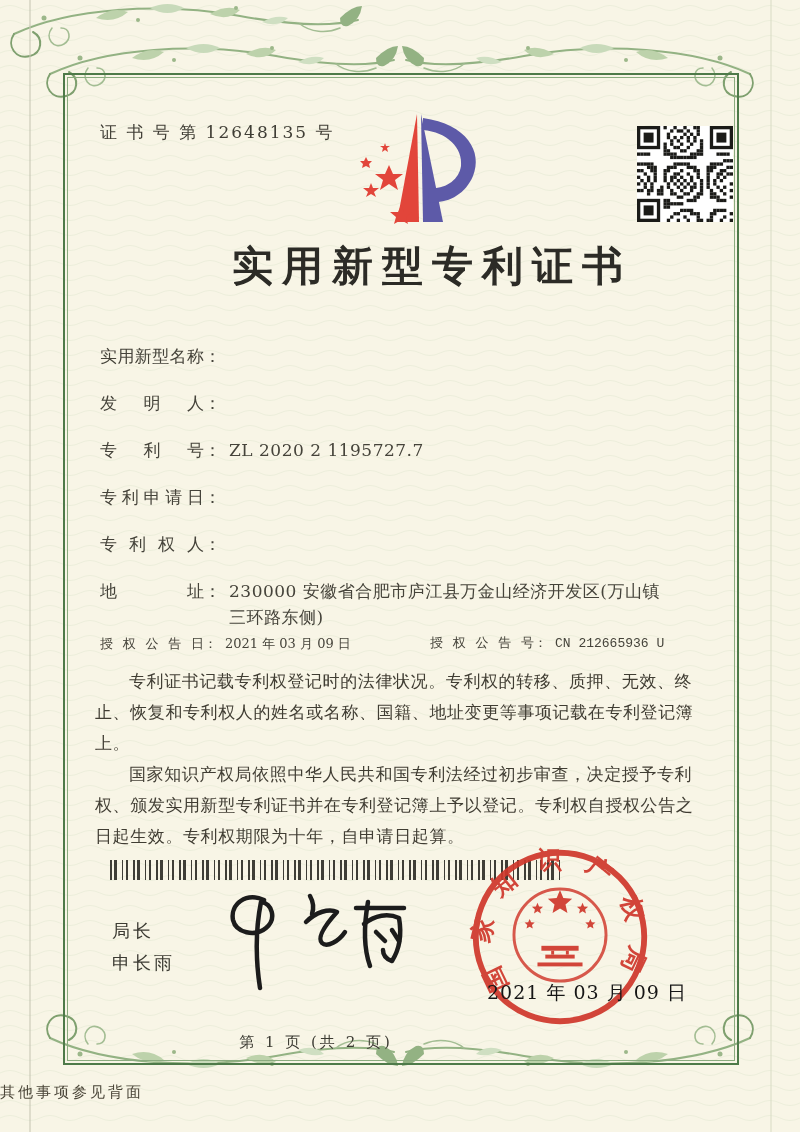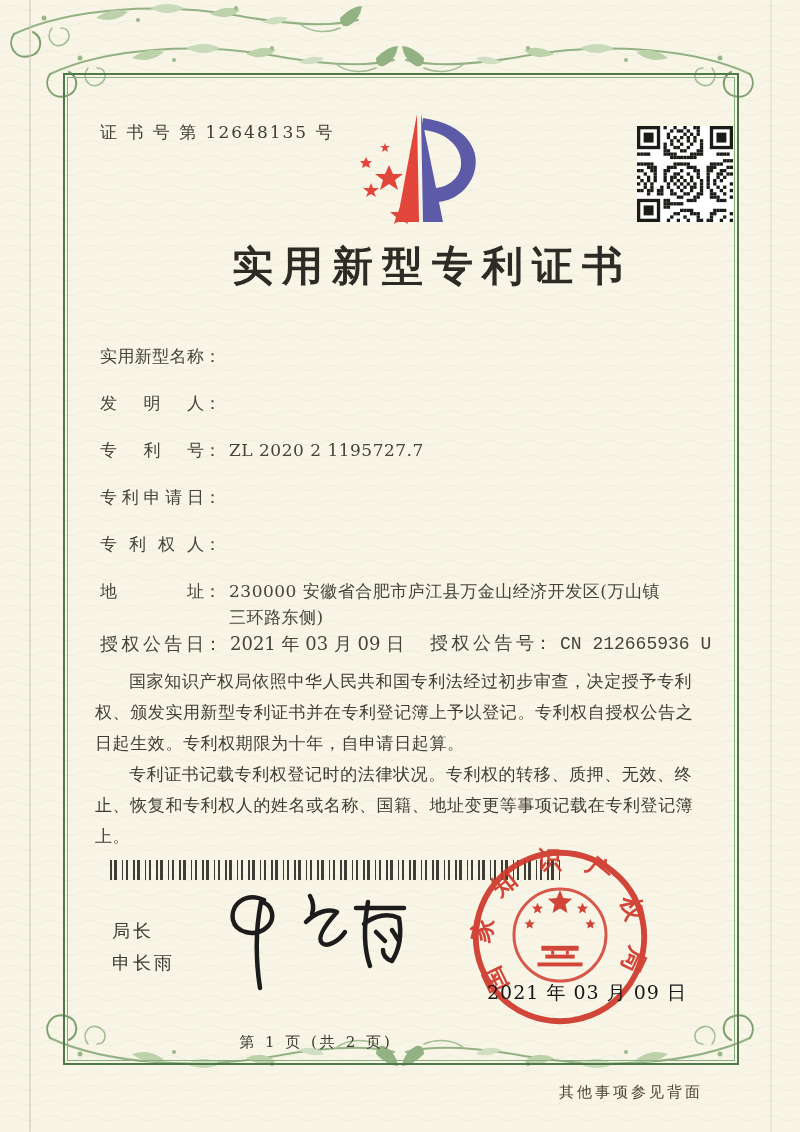--- a/index.html
+++ b/index.html
@@ -22,39 +22,39 @@
   #logo{left:345px;top:110px;width:150px;height:128px;z-index:2;}
   #qr{left:637px;top:126px;width:96px;height:96px;z-index:2;}
   .title{left:0;top:239px;width:800px;text-align:center;font-size:41px;font-weight:600;
          letter-spacing:9px;color:#2c2b26;z-index:2;padding-left:32px;}
   
   .fields{left:100px;top:343px;width:566px;z-index:2;font-size:17px;line-height:26px;color:#45433a;}
   .field-row{display:flex;align-items:flex-start;margin-bottom:21px;}
   .field-label{width:104px;flex:0 0 104px;text-align:justify;text-align-last:justify;}
   .field-colon{flex:0 0 auto;margin-right:8px;}
   .field-value{flex:1;letter-spacing:.5px;}
-  .grant-row{left:100px;top:631px;width:612px;display:flex;z-index:2;font-size:18px;line-height:26px;color:#45433a;}
+  .grant-row{left:100px;top:631px;width:612px;display:flex;z-index:2;font-size:13px;line-height:26px;color:#45433a;}
   .grant-pair1{display:flex;width:330px;}
   .grant-pair2{display:flex;flex:1;font-family:Liberation Mono, monospace;}
   
   .body-text{left:95px;top:666px;width:614px;z-index:2;font-size:17px;line-height:31px;
              color:#403d33;letter-spacing:.6px;}
   .body-text p{margin:0;text-indent:2em;}
   
   .barcode{left:110px;top:860px;width:452px;height:20px;z-index:2;opacity:.88;
     background:repeating-linear-gradient(90deg,#26251f 0 2px,transparent 2px 4px,#26251f 4px 7px,
       transparent 7px 12px,#26251f 12px 13px,transparent 13px 16px,#26251f 16px 18px,transparent 18px 23px);}
   .signoff-title{left:112px;top:919px;font-size:18px;letter-spacing:3px;color:#3b3a32;z-index:2;}
   .signoff-name{left:112px;top:951px;font-size:18px;letter-spacing:3px;color:#3b3a32;z-index:2;}
   #signature{left:218px;top:876px;width:210px;height:118px;z-index:3;}
   
   #seal{left:465px;top:842px;width:190px;height:190px;z-index:2;opacity:.92;}
   .seal-date{left:487px;top:980px;font-size:19px;color:#161616;letter-spacing:1px;z-index:3;}
   .page-info{left:0;top:1033px;width:632px;text-align:center;font-size:15px;letter-spacing:3px;color:#3b3a32;z-index:2;}
-  .back-note{left:16px;top:1083px;width:687px;text-align:right;font-size:15px;letter-spacing:3px;color:#4a4538;z-index:2;}
+  .back-note{left:0;top:1083px;width:687px;text-align:left;font-size:15px;letter-spacing:3px;color:#4a4538;z-index:2;}
 </style>
 </head>
 <body>
 
 <svg id="bg" viewBox="0 0 800 1132">
   <path id="waves" d="M0 8 q10 -5 20 0 t20 0 t20 0 t20 0 t20 0 t20 0 t20 0 t20 0 t20 0 t20 0 t20 0 t20 0 t20 0 t20 0 t20 0 t20 0 t20 0 t20 0 t20 0 t20 0 t20 0 t20 0 t20 0 t20 0 t20 0 t20 0 t20 0 t20 0 t20 0 t20 0 t20 0 t20 0 t20 0 t20 0 t20 0 t20 0 t20 0 t20 0 t20 0 t20 0 t20 0M0 23 q10 -5 20 0 t20 0 t20 0 t20 0 t20 0 t20 0 t20 0 t20 0 t20 0 t20 0 t20 0 t20 0 t20 0 t20 0 t20 0 t20 0 t20 0 t20 0 t20 0 t20 0 t20 0 t20 0 t20 0 t20 0 t20 0 t20 0 t20 0 t20 0 t20 0 t20 0 t20 0 t20 0 t20 0 t20 0 t20 0 t20 0 t20 0 t20 0 t20 0 t20 0 t20 0M0 38 q10 -5 20 0 t20 0 t20 0 t20 0 t20 0 t20 0 t20 0 t20 0 t20 0 t20 0 t20 0 t20 0 t20 0 t20 0 t20 0 t20 0 t20 0 t20 0 t20 0 t20 0 t20 0 t20 0 t20 0 t20 0 t20 0 t20 0 t20 0 t20 0 t20 0 t20 0 t20 0 t20 0 t20 0 t20 0 t20 0 t20 0 t20 0 t20 0 t20 0 t20 0 t20 0M0 53 q10 -5 20 0 t20 0 t20 0 t20 0 t20 0 t20 0 t20 0 t20 0 t20 0 t20 0 t20 0 t20 0 t20 0 t20 0 t20 0 t20 0 t20 0 t20 0 t20 0 t20 0 t20 0 t20 0 t20 0 t20 0 t20 0 t20 0 t20 0 t20 0 t20 0 t20 0 t20 0 t20 0 t20 0 t20 0 t20 0 t20 0 t20 0 t20 0 t20 0 t20 0 t20 0M0 68 q10 -5 20 0 t20 0 t20 0 t20 0 t20 0 t20 0 t20 0 t20 0 t20 0 t20 0 t20 0 t20 0 t20 0 t20 0 t20 0 t20 0 t20 0 t20 0 t20 0 t20 0 t20 0 t20 0 t20 0 t20 0 t20 0 t20 0 t20 0 t20 0 t20 0 t20 0 t20 0 t20 0 t20 0 t20 0 t20 0 t20 0 t20 0 t20 0 t20 0 t20 0 t20 0M0 83 q10 -5 20 0 t20 0 t20 0 t20 0 t20 0 t20 0 t20 0 t20 0 t20 0 t20 0 t20 0 t20 0 t20 0 t20 0 t20 0 t20 0 t20 0 t20 0 t20 0 t20 0 t20 0 t20 0 t20 0 t20 0 t20 0 t20 0 t20 0 t20 0 t20 0 t20 0 t20 0 t20 0 t20 0 t20 0 t20 0 t20 0 t20 0 t20 0 t20 0 t20 0 t20 0M0 98 q10 -5 20 0 t20 0 t20 0 t20 0 t20 0 t20 0 t20 0 t20 0 t20 0 t20 0 t20 0 t20 0 t20 0 t20 0 t20 0 t20 0 t20 0 t20 0 t20 0 t20 0 t20 0 t20 0 t20 0 t20 0 t20 0 t20 0 t20 0 t20 0 t20 0 t20 0 t20 0 t20 0 t20 0 t20 0 t20 0 t20 0 t20 0 t20 0 t20 0 t20 0 t20 0M0 113 q10 -5 20 0 t20 0 t20 0 t20 0 t20 0 t20 0 t20 0 t20 0 t20 0 t20 0 t20 0 t20 0 t20 0 t20 0 t20 0 t20 0 t20 0 t20 0 t20 0 t20 0 t20 0 t20 0 t20 0 t20 0 t20 0 t20 0 t20 0 t20 0 t20 0 t20 0 t20 0 t20 0 t20 0 t20 0 t20 0 t20 0 t20 0 t20 0 t20 0 t20 0 t20 0M0 128 q10 -5 20 0 t20 0 t20 0 t20 0 t20 0 t20 0 t20 0 t20 0 t20 0 t20 0 t20 0 t20 0 t20 0 t20 0 t20 0 t20 0 t20 0 t20 0 t20 0 t20 0 t20 0 t20 0 t20 0 t20 0 t20 0 t20 0 t20 0 t20 0 t20 0 t20 0 t20 0 t20 0 t20 0 t20 0 t20 0 t20 0 t20 0 t20 0 t20 0 t20 0 t20 0M0 143 q10 -5 20 0 t20 0 t20 0 t20 0 t20 0 t20 0 t20 0 t20 0 t20 0 t20 0 t20 0 t20 0 t20 0 t20 0 t20 0 t20 0 t20 0 t20 0 t20 0 t20 0 t20 0 t20 0 t20 0 t20 0 t20 0 t20 0 t20 0 t20 0 t20 0 t20 0 t20 0 t20 0 t20 0 t20 0 t20 0 t20 0 t20 0 t20 0 t20 0 t20 0 t20 0M0 158 q10 -5 20 0 t20 0 t20 0 t20 0 t20 0 t20 0 t20 0 t20 0 t20 0 t20 0 t20 0 t20 0 t20 0 t20 0 t20 0 t20 0 t20 0 t20 0 t20 0 t20 0 t20 0 t20 0 t20 0 t20 0 t20 0 t20 0 t20 0 t20 0 t20 0 t20 0 t20 0 t20 0 t20 0 t20 0 t20 0 t20 0 t20 0 t20 0 t20 0 t20 0 t20 0M0 173 q10 -5 20 0 t20 0 t20 0 t20 0 t20 0 t20 0 t20 0 t20 0 t20 0 t20 0 t20 0 t20 0 t20 0 t20 0 t20 0 t20 0 t20 0 t20 0 t20 0 t20 0 t20 0 t20 0 t20 0 t20 0 t20 0 t20 0 t20 0 t20 0 t20 0 t20 0 t20 0 t20 0 t20 0 t20 0 t20 0 t20 0 t20 0 t20 0 t20 0 t20 0 t20 0M0 188 q10 -5 20 0 t20 0 t20 0 t20 0 t20 0 t20 0 t20 0 t20 0 t20 0 t20 0 t20 0 t20 0 t20 0 t20 0 t20 0 t20 0 t20 0 t20 0 t20 0 t20 0 t20 0 t20 0 t20 0 t20 0 t20 0 t20 0 t20 0 t20 0 t20 0 t20 0 t20 0 t20 0 t20 0 t20 0 t20 0 t20 0 t20 0 t20 0 t20 0 t20 0 t20 0M0 203 q10 -5 20 0 t20 0 t20 0 t20 0 t20 0 t20 0 t20 0 t20 0 t20 0 t20 0 t20 0 t20 0 t20 0 t20 0 t20 0 t20 0 t20 0 t20 0 t20 0 t20 0 t20 0 t20 0 t20 0 t20 0 t20 0 t20 0 t20 0 t20 0 t20 0 t20 0 t20 0 t20 0 t20 0 t20 0 t20 0 t20 0 t20 0 t20 0 t20 0 t20 0 t20 0M0 218 q10 -5 20 0 t20 0 t20 0 t20 0 t20 0 t20 0 t20 0 t20 0 t20 0 t20 0 t20 0 t20 0 t20 0 t20 0 t20 0 t20 0 t20 0 t20 0 t20 0 t20 0 t20 0 t20 0 t20 0 t20 0 t20 0 t20 0 t20 0 t20 0 t20 0 t20 0 t20 0 t20 0 t20 0 t20 0 t20 0 t20 0 t20 0 t20 0 t20 0 t20 0 t20 0M0 233 q10 -5 20 0 t20 0 t20 0 t20 0 t20 0 t20 0 t20 0 t20 0 t20 0 t20 0 t20 0 t20 0 t20 0 t20 0 t20 0 t20 0 t20 0 t20 0 t20 0 t20 0 t20 0 t20 0 t20 0 t20 0 t20 0 t20 0 t20 0 t20 0 t20 0 t20 0 t20 0 t20 0 t20 0 t20 0 t20 0 t20 0 t20 0 t20 0 t20 0 t20 0 t20 0M0 248 q10 -5 20 0 t20 0 t20 0 t20 0 t20 0 t20 0 t20 0 t20 0 t20 0 t20 0 t20 0 t20 0 t20 0 t20 0 t20 0 t20 0 t20 0 t20 0 t20 0 t20 0 t20 0 t20 0 t20 0 t20 0 t20 0 t20 0 t20 0 t20 0 t20 0 t20 0 t20 0 t20 0 t20 0 t20 0 t20 0 t20 0 t20 0 t20 0 t20 0 t20 0 t20 0M0 263 q10 -5 20 0 t20 0 t20 0 t20 0 t20 0 t20 0 t20 0 t20 0 t20 0 t20 0 t20 0 t20 0 t20 0 t20 0 t20 0 t20 0 t20 0 t20 0 t20 0 t20 0 t20 0 t20 0 t20 0 t20 0 t20 0 t20 0 t20 0 t20 0 t20 0 t20 0 t20 0 t20 0 t20 0 t20 0 t20 0 t20 0 t20 0 t20 0 t20 0 t20 0 t20 0M0 278 q10 -5 20 0 t20 0 t20 0 t20 0 t20 0 t20 0 t20 0 t20 0 t20 0 t20 0 t20 0 t20 0 t20 0 t20 0 t20 0 t20 0 t20 0 t20 0 t20 0 t20 0 t20 0 t20 0 t20 0 t20 0 t20 0 t20 0 t20 0 t20 0 t20 0 t20 0 t20 0 t20 0 t20 0 t20 0 t20 0 t20 0 t20 0 t20 0 t20 0 t20 0 t20 0M0 293 q10 -5 20 0 t20 0 t20 0 t20 0 t20 0 t20 0 t20 0 t20 0 t20 0 t20 0 t20 0 t20 0 t20 0 t20 0 t20 0 t20 0 t20 0 t20 0 t20 0 t20 0 t20 0 t20 0 t20 0 t20 0 t20 0 t20 0 t20 0 t20 0 t20 0 t20 0 t20 0 t20 0 t20 0 t20 0 t20 0 t20 0 t20 0 t20 0 t20 0 t20 0 t20 0M0 308 q10 -5 20 0 t20 0 t20 0 t20 0 t20 0 t20 0 t20 0 t20 0 t20 0 t20 0 t20 0 t20 0 t20 0 t20 0 t20 0 t20 0 t20 0 t20 0 t20 0 t20 0 t20 0 t20 0 t20 0 t20 0 t20 0 t20 0 t20 0 t20 0 t20 0 t20 0 t20 0 t20 0 t20 0 t20 0 t20 0 t20 0 t20 0 t20 0 t20 0 t20 0 t20 0M0 323 q10 -5 20 0 t20 0 t20 0 t20 0 t20 0 t20 0 t20 0 t20 0 t20 0 t20 0 t20 0 t20 0 t20 0 t20 0 t20 0 t20 0 t20 0 t20 0 t20 0 t20 0 t20 0 t20 0 t20 0 t20 0 t20 0 t20 0 t20 0 t20 0 t20 0 t20 0 t20 0 t20 0 t20 0 t20 0 t20 0 t20 0 t20 0 t20 0 t20 0 t20 0 t20 0M0 338 q10 -5 20 0 t20 0 t20 0 t20 0 t20 0 t20 0 t20 0 t20 0 t20 0 t20 0 t20 0 t20 0 t20 0 t20 0 t20 0 t20 0 t20 0 t20 0 t20 0 t20 0 t20 0 t20 0 t20 0 t20 0 t20 0 t20 0 t20 0 t20 0 t20 0 t20 0 t20 0 t20 0 t20 0 t20 0 t20 0 t20 0 t20 0 t20 0 t20 0 t20 0 t20 0M0 353 q10 -5 20 0 t20 0 t20 0 t20 0 t20 0 t20 0 t20 0 t20 0 t20 0 t20 0 t20 0 t20 0 t20 0 t20 0 t20 0 t20 0 t20 0 t20 0 t20 0 t20 0 t20 0 t20 0 t20 0 t20 0 t20 0 t20 0 t20 0 t20 0 t20 0 t20 0 t20 0 t20 0 t20 0 t20 0 t20 0 t20 0 t20 0 t20 0 t20 0 t20 0 t20 0M0 368 q10 -5 20 0 t20 0 t20 0 t20 0 t20 0 t20 0 t20 0 t20 0 t20 0 t20 0 t20 0 t20 0 t20 0 t20 0 t20 0 t20 0 t20 0 t20 0 t20 0 t20 0 t20 0 t20 0 t20 0 t20 0 t20 0 t20 0 t20 0 t20 0 t20 0 t20 0 t20 0 t20 0 t20 0 t20 0 t20 0 t20 0 t20 0 t20 0 t20 0 t20 0 t20 0M0 383 q10 -5 20 0 t20 0 t20 0 t20 0 t20 0 t20 0 t20 0 t20 0 t20 0 t20 0 t20 0 t20 0 t20 0 t20 0 t20 0 t20 0 t20 0 t20 0 t20 0 t20 0 t20 0 t20 0 t20 0 t20 0 t20 0 t20 0 t20 0 t20 0 t20 0 t20 0 t20 0 t20 0 t20 0 t20 0 t20 0 t20 0 t20 0 t20 0 t20 0 t20 0 t20 0M0 398 q10 -5 20 0 t20 0 t20 0 t20 0 t20 0 t20 0 t20 0 t20 0 t20 0 t20 0 t20 0 t20 0 t20 0 t20 0 t20 0 t20 0 t20 0 t20 0 t20 0 t20 0 t20 0 t20 0 t20 0 t20 0 t20 0 t20 0 t20 0 t20 0 t20 0 t20 0 t20 0 t20 0 t20 0 t20 0 t20 0 t20 0 t20 0 t20 0 t20 0 t20 0 t20 0M0 413 q10 -5 20 0 t20 0 t20 0 t20 0 t20 0 t20 0 t20 0 t20 0 t20 0 t20 0 t20 0 t20 0 t20 0 t20 0 t20 0 t20 0 t20 0 t20 0 t20 0 t20 0 t20 0 t20 0 t20 0 t20 0 t20 0 t20 0 t20 0 t20 0 t20 0 t20 0 t20 0 t20 0 t20 0 t20 0 t20 0 t20 0 t20 0 t20 0 t20 0 t20 0 t20 0M0 428 q10 -5 20 0 t20 0 t20 0 t20 0 t20 0 t20 0 t20 0 t20 0 t20 0 t20 0 t20 0 t20 0 t20 0 t20 0 t20 0 t20 0 t20 0 t20 0 t20 0 t20 0 t20 0 t20 0 t20 0 t20 0 t20 0 t20 0 t20 0 t20 0 t20 0 t20 0 t20 0 t20 0 t20 0 t20 0 t20 0 t20 0 t20 0 t20 0 t20 0 t20 0 t20 0M0 443 q10 -5 20 0 t20 0 t20 0 t20 0 t20 0 t20 0 t20 0 t20 0 t20 0 t20 0 t20 0 t20 0 t20 0 t20 0 t20 0 t20 0 t20 0 t20 0 t20 0 t20 0 t20 0 t20 0 t20 0 t20 0 t20 0 t20 0 t20 0 t20 0 t20 0 t20 0 t20 0 t20 0 t20 0 t20 0 t20 0 t20 0 t20 0 t20 0 t20 0 t20 0 t20 0M0 458 q10 -5 20 0 t20 0 t20 0 t20 0 t20 0 t20 0 t20 0 t20 0 t20 0 t20 0 t20 0 t20 0 t20 0 t20 0 t20 0 t20 0 t20 0 t20 0 t20 0 t20 0 t20 0 t20 0 t20 0 t20 0 t20 0 t20 0 t20 0 t20 0 t20 0 t20 0 t20 0 t20 0 t20 0 t20 0 t20 0 t20 0 t20 0 t20 0 t20 0 t20 0 t20 0M0 473 q10 -5 20 0 t20 0 t20 0 t20 0 t20 0 t20 0 t20 0 t20 0 t20 0 t20 0 t20 0 t20 0 t20 0 t20 0 t20 0 t20 0 t20 0 t20 0 t20 0 t20 0 t20 0 t20 0 t20 0 t20 0 t20 0 t20 0 t20 0 t20 0 t20 0 t20 0 t20 0 t20 0 t20 0 t20 0 t20 0 t20 0 t20 0 t20 0 t20 0 t20 0 t20 0M0 488 q10 -5 20 0 t20 0 t20 0 t20 0 t20 0 t20 0 t20 0 t20 0 t20 0 t20 0 t20 0 t20 0 t20 0 t20 0 t20 0 t20 0 t20 0 t20 0 t20 0 t20 0 t20 0 t20 0 t20 0 t20 0 t20 0 t20 0 t20 0 t20 0 t20 0 t20 0 t20 0 t20 0 t20 0 t20 0 t20 0 t20 0 t20 0 t20 0 t20 0 t20 0 t20 0M0 503 q10 -5 20 0 t20 0 t20 0 t20 0 t20 0 t20 0 t20 0 t20 0 t20 0 t20 0 t20 0 t20 0 t20 0 t20 0 t20 0 t20 0 t20 0 t20 0 t20 0 t20 0 t20 0 t20 0 t20 0 t20 0 t20 0 t20 0 t20 0 t20 0 t20 0 t20 0 t20 0 t20 0 t20 0 t20 0 t20 0 t20 0 t20 0 t20 0 t20 0 t20 0 t20 0M0 518 q10 -5 20 0 t20 0 t20 0 t20 0 t20 0 t20 0 t20 0 t20 0 t20 0 t20 0 t20 0 t20 0 t20 0 t20 0 t20 0 t20 0 t20 0 t20 0 t20 0 t20 0 t20 0 t20 0 t20 0 t20 0 t20 0 t20 0 t20 0 t20 0 t20 0 t20 0 t20 0 t20 0 t20 0 t20 0 t20 0 t20 0 t20 0 t20 0 t20 0 t20 0 t20 0M0 533 q10 -5 20 0 t20 0 t20 0 t20 0 t20 0 t20 0 t20 0 t20 0 t20 0 t20 0 t20 0 t20 0 t20 0 t20 0 t20 0 t20 0 t20 0 t20 0 t20 0 t20 0 t20 0 t20 0 t20 0 t20 0 t20 0 t20 0 t20 0 t20 0 t20 0 t20 0 t20 0 t20 0 t20 0 t20 0 t20 0 t20 0 t20 0 t20 0 t20 0 t20 0 t20 0M0 548 q10 -5 20 0 t20 0 t20 0 t20 0 t20 0 t20 0 t20 0 t20 0 t20 0 t20 0 t20 0 t20 0 t20 0 t20 0 t20 0 t20 0 t20 0 t20 0 t20 0 t20 0 t20 0 t20 0 t20 0 t20 0 t20 0 t20 0 t20 0 t20 0 t20 0 t20 0 t20 0 t20 0 t20 0 t20 0 t20 0 t20 0 t20 0 t20 0 t20 0 t20 0 t20 0M0 563 q10 -5 20 0 t20 0 t20 0 t20 0 t20 0 t20 0 t20 0 t20 0 t20 0 t20 0 t20 0 t20 0 t20 0 t20 0 t20 0 t20 0 t20 0 t20 0 t20 0 t20 0 t20 0 t20 0 t20 0 t20 0 t20 0 t20 0 t20 0 t20 0 t20 0 t20 0 t20 0 t20 0 t20 0 t20 0 t20 0 t20 0 t20 0 t20 0 t20 0 t20 0 t20 0M0 578 q10 -5 20 0 t20 0 t20 0 t20 0 t20 0 t20 0 t20 0 t20 0 t20 0 t20 0 t20 0 t20 0 t20 0 t20 0 t20 0 t20 0 t20 0 t20 0 t20 0 t20 0 t20 0 t20 0 t20 0 t20 0 t20 0 t20 0 t20 0 t20 0 t20 0 t20 0 t20 0 t20 0 t20 0 t20 0 t20 0 t20 0 t20 0 t20 0 t20 0 t20 0 t20 0M0 593 q10 -5 20 0 t20 0 t20 0 t20 0 t20 0 t20 0 t20 0 t20 0 t20 0 t20 0 t20 0 t20 0 t20 0 t20 0 t20 0 t20 0 t20 0 t20 0 t20 0 t20 0 t20 0 t20 0 t20 0 t20 0 t20 0 t20 0 t20 0 t20 0 t20 0 t20 0 t20 0 t20 0 t20 0 t20 0 t20 0 t20 0 t20 0 t20 0 t20 0 t20 0 t20 0M0 608 q10 -5 20 0 t20 0 t20 0 t20 0 t20 0 t20 0 t20 0 t20 0 t20 0 t20 0 t20 0 t20 0 t20 0 t20 0 t20 0 t20 0 t20 0 t20 0 t20 0 t20 0 t20 0 t20 0 t20 0 t20 0 t20 0 t20 0 t20 0 t20 0 t20 0 t20 0 t20 0 t20 0 t20 0 t20 0 t20 0 t20 0 t20 0 t20 0 t20 0 t20 0 t20 0M0 623 q10 -5 20 0 t20 0 t20 0 t20 0 t20 0 t20 0 t20 0 t20 0 t20 0 t20 0 t20 0 t20 0 t20 0 t20 0 t20 0 t20 0 t20 0 t20 0 t20 0 t20 0 t20 0 t20 0 t20 0 t20 0 t20 0 t20 0 t20 0 t20 0 t20 0 t20 0 t20 0 t20 0 t20 0 t20 0 t20 0 t20 0 t20 0 t20 0 t20 0 t20 0 t20 0M0 638 q10 -5 20 0 t20 0 t20 0 t20 0 t20 0 t20 0 t20 0 t20 0 t20 0 t20 0 t20 0 t20 0 t20 0 t20 0 t20 0 t20 0 t20 0 t20 0 t20 0 t20 0 t20 0 t20 0 t20 0 t20 0 t20 0 t20 0 t20 0 t20 0 t20 0 t20 0 t20 0 t20 0 t20 0 t20 0 t20 0 t20 0 t20 0 t20 0 t20 0 t20 0 t20 0M0 653 q10 -5 20 0 t20 0 t20 0 t20 0 t20 0 t20 0 t20 0 t20 0 t20 0 t20 0 t20 0 t20 0 t20 0 t20 0 t20 0 t20 0 t20 0 t20 0 t20 0 t20 0 t20 0 t20 0 t20 0 t20 0 t20 0 t20 0 t20 0 t20 0 t20 0 t20 0 t20 0 t20 0 t20 0 t20 0 t20 0 t20 0 t20 0 t20 0 t20 0 t20 0 t20 0M0 668 q10 -5 20 0 t20 0 t20 0 t20 0 t20 0 t20 0 t20 0 t20 0 t20 0 t20 0 t20 0 t20 0 t20 0 t20 0 t20 0 t20 0 t20 0 t20 0 t20 0 t20 0 t20 0 t20 0 t20 0 t20 0 t20 0 t20 0 t20 0 t20 0 t20 0 t20 0 t20 0 t20 0 t20 0 t20 0 t20 0 t20 0 t20 0 t20 0 t20 0 t20 0 t20 0M0 683 q10 -5 20 0 t20 0 t20 0 t20 0 t20 0 t20 0 t20 0 t20 0 t20 0 t20 0 t20 0 t20 0 t20 0 t20 0 t20 0 t20 0 t20 0 t20 0 t20 0 t20 0 t20 0 t20 0 t20 0 t20 0 t20 0 t20 0 t20 0 t20 0 t20 0 t20 0 t20 0 t20 0 t20 0 t20 0 t20 0 t20 0 t20 0 t20 0 t20 0 t20 0 t20 0M0 698 q10 -5 20 0 t20 0 t20 0 t20 0 t20 0 t20 0 t20 0 t20 0 t20 0 t20 0 t20 0 t20 0 t20 0 t20 0 t20 0 t20 0 t20 0 t20 0 t20 0 t20 0 t20 0 t20 0 t20 0 t20 0 t20 0 t20 0 t20 0 t20 0 t20 0 t20 0 t20 0 t20 0 t20 0 t20 0 t20 0 t20 0 t20 0 t20 0 t20 0 t20 0 t20 0M0 713 q10 -5 20 0 t20 0 t20 0 t20 0 t20 0 t20 0 t20 0 t20 0 t20 0 t20 0 t20 0 t20 0 t20 0 t20 0 t20 0 t20 0 t20 0 t20 0 t20 0 t20 0 t20 0 t20 0 t20 0 t20 0 t20 0 t20 0 t20 0 t20 0 t20 0 t20 0 t20 0 t20 0 t20 0 t20 0 t20 0 t20 0 t20 0 t20 0 t20 0 t20 0 t20 0M0 728 q10 -5 20 0 t20 0 t20 0 t20 0 t20 0 t20 0 t20 0 t20 0 t20 0 t20 0 t20 0 t20 0 t20 0 t20 0 t20 0 t20 0 t20 0 t20 0 t20 0 t20 0 t20 0 t20 0 t20 0 t20 0 t20 0 t20 0 t20 0 t20 0 t20 0 t20 0 t20 0 t20 0 t20 0 t20 0 t20 0 t20 0 t20 0 t20 0 t20 0 t20 0 t20 0M0 743 q10 -5 20 0 t20 0 t20 0 t20 0 t20 0 t20 0 t20 0 t20 0 t20 0 t20 0 t20 0 t20 0 t20 0 t20 0 t20 0 t20 0 t20 0 t20 0 t20 0 t20 0 t20 0 t20 0 t20 0 t20 0 t20 0 t20 0 t20 0 t20 0 t20 0 t20 0 t20 0 t20 0 t20 0 t20 0 t20 0 t20 0 t20 0 t20 0 t20 0 t20 0 t20 0M0 758 q10 -5 20 0 t20 0 t20 0 t20 0 t20 0 t20 0 t20 0 t20 0 t20 0 t20 0 t20 0 t20 0 t20 0 t20 0 t20 0 t20 0 t20 0 t20 0 t20 0 t20 0 t20 0 t20 0 t20 0 t20 0 t20 0 t20 0 t20 0 t20 0 t20 0 t20 0 t20 0 t20 0 t20 0 t20 0 t20 0 t20 0 t20 0 t20 0 t20 0 t20 0 t20 0M0 773 q10 -5 20 0 t20 0 t20 0 t20 0 t20 0 t20 0 t20 0 t20 0 t20 0 t20 0 t20 0 t20 0 t20 0 t20 0 t20 0 t20 0 t20 0 t20 0 t20 0 t20 0 t20 0 t20 0 t20 0 t20 0 t20 0 t20 0 t20 0 t20 0 t20 0 t20 0 t20 0 t20 0 t20 0 t20 0 t20 0 t20 0 t20 0 t20 0 t20 0 t20 0 t20 0M0 788 q10 -5 20 0 t20 0 t20 0 t20 0 t20 0 t20 0 t20 0 t20 0 t20 0 t20 0 t20 0 t20 0 t20 0 t20 0 t20 0 t20 0 t20 0 t20 0 t20 0 t20 0 t20 0 t20 0 t20 0 t20 0 t20 0 t20 0 t20 0 t20 0 t20 0 t20 0 t20 0 t20 0 t20 0 t20 0 t20 0 t20 0 t20 0 t20 0 t20 0 t20 0 t20 0M0 803 q10 -5 20 0 t20 0 t20 0 t20 0 t20 0 t20 0 t20 0 t20 0 t20 0 t20 0 t20 0 t20 0 t20 0 t20 0 t20 0 t20 0 t20 0 t20 0 t20 0 t20 0 t20 0 t20 0 t20 0 t20 0 t20 0 t20 0 t20 0 t20 0 t20 0 t20 0 t20 0 t20 0 t20 0 t20 0 t20 0 t20 0 t20 0 t20 0 t20 0 t20 0 t20 0M0 818 q10 -5 20 0 t20 0 t20 0 t20 0 t20 0 t20 0 t20 0 t20 0 t20 0 t20 0 t20 0 t20 0 t20 0 t20 0 t20 0 t20 0 t20 0 t20 0 t20 0 t20 0 t20 0 t20 0 t20 0 t20 0 t20 0 t20 0 t20 0 t20 0 t20 0 t20 0 t20 0 t20 0 t20 0 t20 0 t20 0 t20 0 t20 0 t20 0 t20 0 t20 0 t20 0M0 833 q10 -5 20 0 t20 0 t20 0 t20 0 t20 0 t20 0 t20 0 t20 0 t20 0 t20 0 t20 0 t20 0 t20 0 t20 0 t20 0 t20 0 t20 0 t20 0 t20 0 t20 0 t20 0 t20 0 t20 0 t20 0 t20 0 t20 0 t20 0 t20 0 t20 0 t20 0 t20 0 t20 0 t20 0 t20 0 t20 0 t20 0 t20 0 t20 0 t20 0 t20 0 t20 0M0 848 q10 -5 20 0 t20 0 t20 0 t20 0 t20 0 t20 0 t20 0 t20 0 t20 0 t20 0 t20 0 t20 0 t20 0 t20 0 t20 0 t20 0 t20 0 t20 0 t20 0 t20 0 t20 0 t20 0 t20 0 t20 0 t20 0 t20 0 t20 0 t20 0 t20 0 t20 0 t20 0 t20 0 t20 0 t20 0 t20 0 t20 0 t20 0 t20 0 t20 0 t20 0 t20 0M0 863 q10 -5 20 0 t20 0 t20 0 t20 0 t20 0 t20 0 t20 0 t20 0 t20 0 t20 0 t20 0 t20 0 t20 0 t20 0 t20 0 t20 0 t20 0 t20 0 t20 0 t20 0 t20 0 t20 0 t20 0 t20 0 t20 0 t20 0 t20 0 t20 0 t20 0 t20 0 t20 0 t20 0 t20 0 t20 0 t20 0 t20 0 t20 0 t20 0 t20 0 t20 0 t20 0M0 878 q10 -5 20 0 t20 0 t20 0 t20 0 t20 0 t20 0 t20 0 t20 0 t20 0 t20 0 t20 0 t20 0 t20 0 t20 0 t20 0 t20 0 t20 0 t20 0 t20 0 t20 0 t20 0 t20 0 t20 0 t20 0 t20 0 t20 0 t20 0 t20 0 t20 0 t20 0 t20 0 t20 0 t20 0 t20 0 t20 0 t20 0 t20 0 t20 0 t20 0 t20 0 t20 0M0 893 q10 -5 20 0 t20 0 t20 0 t20 0 t20 0 t20 0 t20 0 t20 0 t20 0 t20 0 t20 0 t20 0 t20 0 t20 0 t20 0 t20 0 t20 0 t20 0 t20 0 t20 0 t20 0 t20 0 t20 0 t20 0 t20 0 t20 0 t20 0 t20 0 t20 0 t20 0 t20 0 t20 0 t20 0 t20 0 t20 0 t20 0 t20 0 t20 0 t20 0 t20 0 t20 0M0 908 q10 -5 20 0 t20 0 t20 0 t20 0 t20 0 t20 0 t20 0 t20 0 t20 0 t20 0 t20 0 t20 0 t20 0 t20 0 t20 0 t20 0 t20 0 t20 0 t20 0 t20 0 t20 0 t20 0 t20 0 t20 0 t20 0 t20 0 t20 0 t20 0 t20 0 t20 0 t20 0 t20 0 t20 0 t20 0 t20 0 t20 0 t20 0 t20 0 t20 0 t20 0 t20 0M0 923 q10 -5 20 0 t20 0 t20 0 t20 0 t20 0 t20 0 t20 0 t20 0 t20 0 t20 0 t20 0 t20 0 t20 0 t20 0 t20 0 t20 0 t20 0 t20 0 t20 0 t20 0 t20 0 t20 0 t20 0 t20 0 t20 0 t20 0 t20 0 t20 0 t20 0 t20 0 t20 0 t20 0 t20 0 t20 0 t20 0 t20 0 t20 0 t20 0 t20 0 t20 0 t20 0M0 938 q10 -5 20 0 t20 0 t20 0 t20 0 t20 0 t20 0 t20 0 t20 0 t20 0 t20 0 t20 0 t20 0 t20 0 t20 0 t20 0 t20 0 t20 0 t20 0 t20 0 t20 0 t20 0 t20 0 t20 0 t20 0 t20 0 t20 0 t20 0 t20 0 t20 0 t20 0 t20 0 t20 0 t20 0 t20 0 t20 0 t20 0 t20 0 t20 0 t20 0 t20 0 t20 0M0 953 q10 -5 20 0 t20 0 t20 0 t20 0 t20 0 t20 0 t20 0 t20 0 t20 0 t20 0 t20 0 t20 0 t20 0 t20 0 t20 0 t20 0 t20 0 t20 0 t20 0 t20 0 t20 0 t20 0 t20 0 t20 0 t20 0 t20 0 t20 0 t20 0 t20 0 t20 0 t20 0 t20 0 t20 0 t20 0 t20 0 t20 0 t20 0 t20 0 t20 0 t20 0 t20 0M0 968 q10 -5 20 0 t20 0 t20 0 t20 0 t20 0 t20 0 t20 0 t20 0 t20 0 t20 0 t20 0 t20 0 t20 0 t20 0 t20 0 t20 0 t20 0 t20 0 t20 0 t20 0 t20 0 t20 0 t20 0 t20 0 t20 0 t20 0 t20 0 t20 0 t20 0 t20 0 t20 0 t20 0 t20 0 t20 0 t20 0 t20 0 t20 0 t20 0 t20 0 t20 0 t20 0M0 983 q10 -5 20 0 t20 0 t20 0 t20 0 t20 0 t20 0 t20 0 t20 0 t20 0 t20 0 t20 0 t20 0 t20 0 t20 0 t20 0 t20 0 t20 0 t20 0 t20 0 t20 0 t20 0 t20 0 t20 0 t20 0 t20 0 t20 0 t20 0 t20 0 t20 0 t20 0 t20 0 t20 0 t20 0 t20 0 t20 0 t20 0 t20 0 t20 0 t20 0 t20 0 t20 0M0 998 q10 -5 20 0 t20 0 t20 0 t20 0 t20 0 t20 0 t20 0 t20 0 t20 0 t20 0 t20 0 t20 0 t20 0 t20 0 t20 0 t20 0 t20 0 t20 0 t20 0 t20 0 t20 0 t20 0 t20 0 t20 0 t20 0 t20 0 t20 0 t20 0 t20 0 t20 0 t20 0 t20 0 t20 0 t20 0 t20 0 t20 0 t20 0 t20 0 t20 0 t20 0 t20 0M0 1013 q10 -5 20 0 t20 0 t20 0 t20 0 t20 0 t20 0 t20 0 t20 0 t20 0 t20 0 t20 0 t20 0 t20 0 t20 0 t20 0 t20 0 t20 0 t20 0 t20 0 t20 0 t20 0 t20 0 t20 0 t20 0 t20 0 t20 0 t20 0 t20 0 t20 0 t20 0 t20 0 t20 0 t20 0 t20 0 t20 0 t20 0 t20 0 t20 0 t20 0 t20 0 t20 0M0 1028 q10 -5 20 0 t20 0 t20 0 t20 0 t20 0 t20 0 t20 0 t20 0 t20 0 t20 0 t20 0 t20 0 t20 0 t20 0 t20 0 t20 0 t20 0 t20 0 t20 0 t20 0 t20 0 t20 0 t20 0 t20 0 t20 0 t20 0 t20 0 t20 0 t20 0 t20 0 t20 0 t20 0 t20 0 t20 0 t20 0 t20 0 t20 0 t20 0 t20 0 t20 0 t20 0M0 1043 q10 -5 20 0 t20 0 t20 0 t20 0 t20 0 t20 0 t20 0 t20 0 t20 0 t20 0 t20 0 t20 0 t20 0 t20 0 t20 0 t20 0 t20 0 t20 0 t20 0 t20 0 t20 0 t20 0 t20 0 t20 0 t20 0 t20 0 t20 0 t20 0 t20 0 t20 0 t20 0 t20 0 t20 0 t20 0 t20 0 t20 0 t20 0 t20 0 t20 0 t20 0 t20 0M0 1058 q10 -5 20 0 t20 0 t20 0 t20 0 t20 0 t20 0 t20 0 t20 0 t20 0 t20 0 t20 0 t20 0 t20 0 t20 0 t20 0 t20 0 t20 0 t20 0 t20 0 t20 0 t20 0 t20 0 t20 0 t20 0 t20 0 t20 0 t20 0 t20 0 t20 0 t20 0 t20 0 t20 0 t20 0 t20 0 t20 0 t20 0 t20 0 t20 0 t20 0 t20 0 t20 0M0 1073 q10 -5 20 0 t20 0 t20 0 t20 0 t20 0 t20 0 t20 0 t20 0 t20 0 t20 0 t20 0 t20 0 t20 0 t20 0 t20 0 t20 0 t20 0 t20 0 t20 0 t20 0 t20 0 t20 0 t20 0 t20 0 t20 0 t20 0 t20 0 t20 0 t20 0 t20 0 t20 0 t20 0 t20 0 t20 0 t20 0 t20 0 t20 0 t20 0 t20 0 t20 0 t20 0M0 1088 q10 -5 20 0 t20 0 t20 0 t20 0 t20 0 t20 0 t20 0 t20 0 t20 0 t20 0 t20 0 t20 0 t20 0 t20 0 t20 0 t20 0 t20 0 t20 0 t20 0 t20 0 t20 0 t20 0 t20 0 t20 0 t20 0 t20 0 t20 0 t20 0 t20 0 t20 0 t20 0 t20 0 t20 0 t20 0 t20 0 t20 0 t20 0 t20 0 t20 0 t20 0 t20 0M0 1103 q10 -5 20 0 t20 0 t20 0 t20 0 t20 0 t20 0 t20 0 t20 0 t20 0 t20 0 t20 0 t20 0 t20 0 t20 0 t20 0 t20 0 t20 0 t20 0 t20 0 t20 0 t20 0 t20 0 t20 0 t20 0 t20 0 t20 0 t20 0 t20 0 t20 0 t20 0 t20 0 t20 0 t20 0 t20 0 t20 0 t20 0 t20 0 t20 0 t20 0 t20 0 t20 0M0 1118 q10 -5 20 0 t20 0 t20 0 t20 0 t20 0 t20 0 t20 0 t20 0 t20 0 t20 0 t20 0 t20 0 t20 0 t20 0 t20 0 t20 0 t20 0 t20 0 t20 0 t20 0 t20 0 t20 0 t20 0 t20 0 t20 0 t20 0 t20 0 t20 0 t20 0 t20 0 t20 0 t20 0 t20 0 t20 0 t20 0 t20 0 t20 0 t20 0 t20 0 t20 0 t20 0" fill="none" stroke="#e7ebd6" stroke-width="1" opacity=".7"></path>
   <g>
     <g id="ornHalf" fill="none" stroke="#93b283" stroke-width="2" stroke-linecap="round">
       <path d="M14 34 C70 8 160 2 240 16 C290 25 330 27 358 20"></path>
       <path d="M14 34 c-8 12 2 26 16 22 c12 -3 14 -18 3 -24" stroke="#7fa06f"></path>
@@ -400,22 +400,22 @@
       <span>2021 年 03 月 09 日</span>
   </div>
   <div class="grant-pair2">
     <span class="field-label">授权公告号</span>
       <span class="field-colon">：</span>
       <span>CN 212665936 U</span>
   </div>
 </div>
 
 <div class="abs body-text">
+  <p>专利证书记载专利权登记时的法律状况。专利权的转移、质押、无效、终止、恢复和专利权人的姓名或名称、国籍、地址变更等事项记载在专利登记簿上。</p>
   <p>国家知识产权局依照中华人民共和国专利法经过初步审查，决定授予专利权、颁发实用新型专利证书并在专利登记簿上予以登记。专利权自授权公告之日起生效。专利权期限为十年，自申请日起算。</p>
-  <p>专利证书记载专利权登记时的法律状况。专利权的转移、质押、无效、终止、恢复和专利权人的姓名或名称、国籍、地址变更等事项记载在专利登记簿上。</p>
 </div>
 
 <div class="abs barcode"></div>
 
 <div class="abs signoff-title">局长</div>
 <div class="abs signoff-name">申长雨</div>
 
 <svg id="signature" class="abs" viewBox="0 0 210 118">
   <g fill="none" stroke="#1c1c1c" stroke-width="4.5" stroke-linecap="round" stroke-linejoin="round">
     <path d="M46 24 c-18 -8 -34 4 -31 20 c3 13 22 17 33 8 c11 -9 6 -25 -5 -26 c-6 30 -5 60 -1 86"></path>

